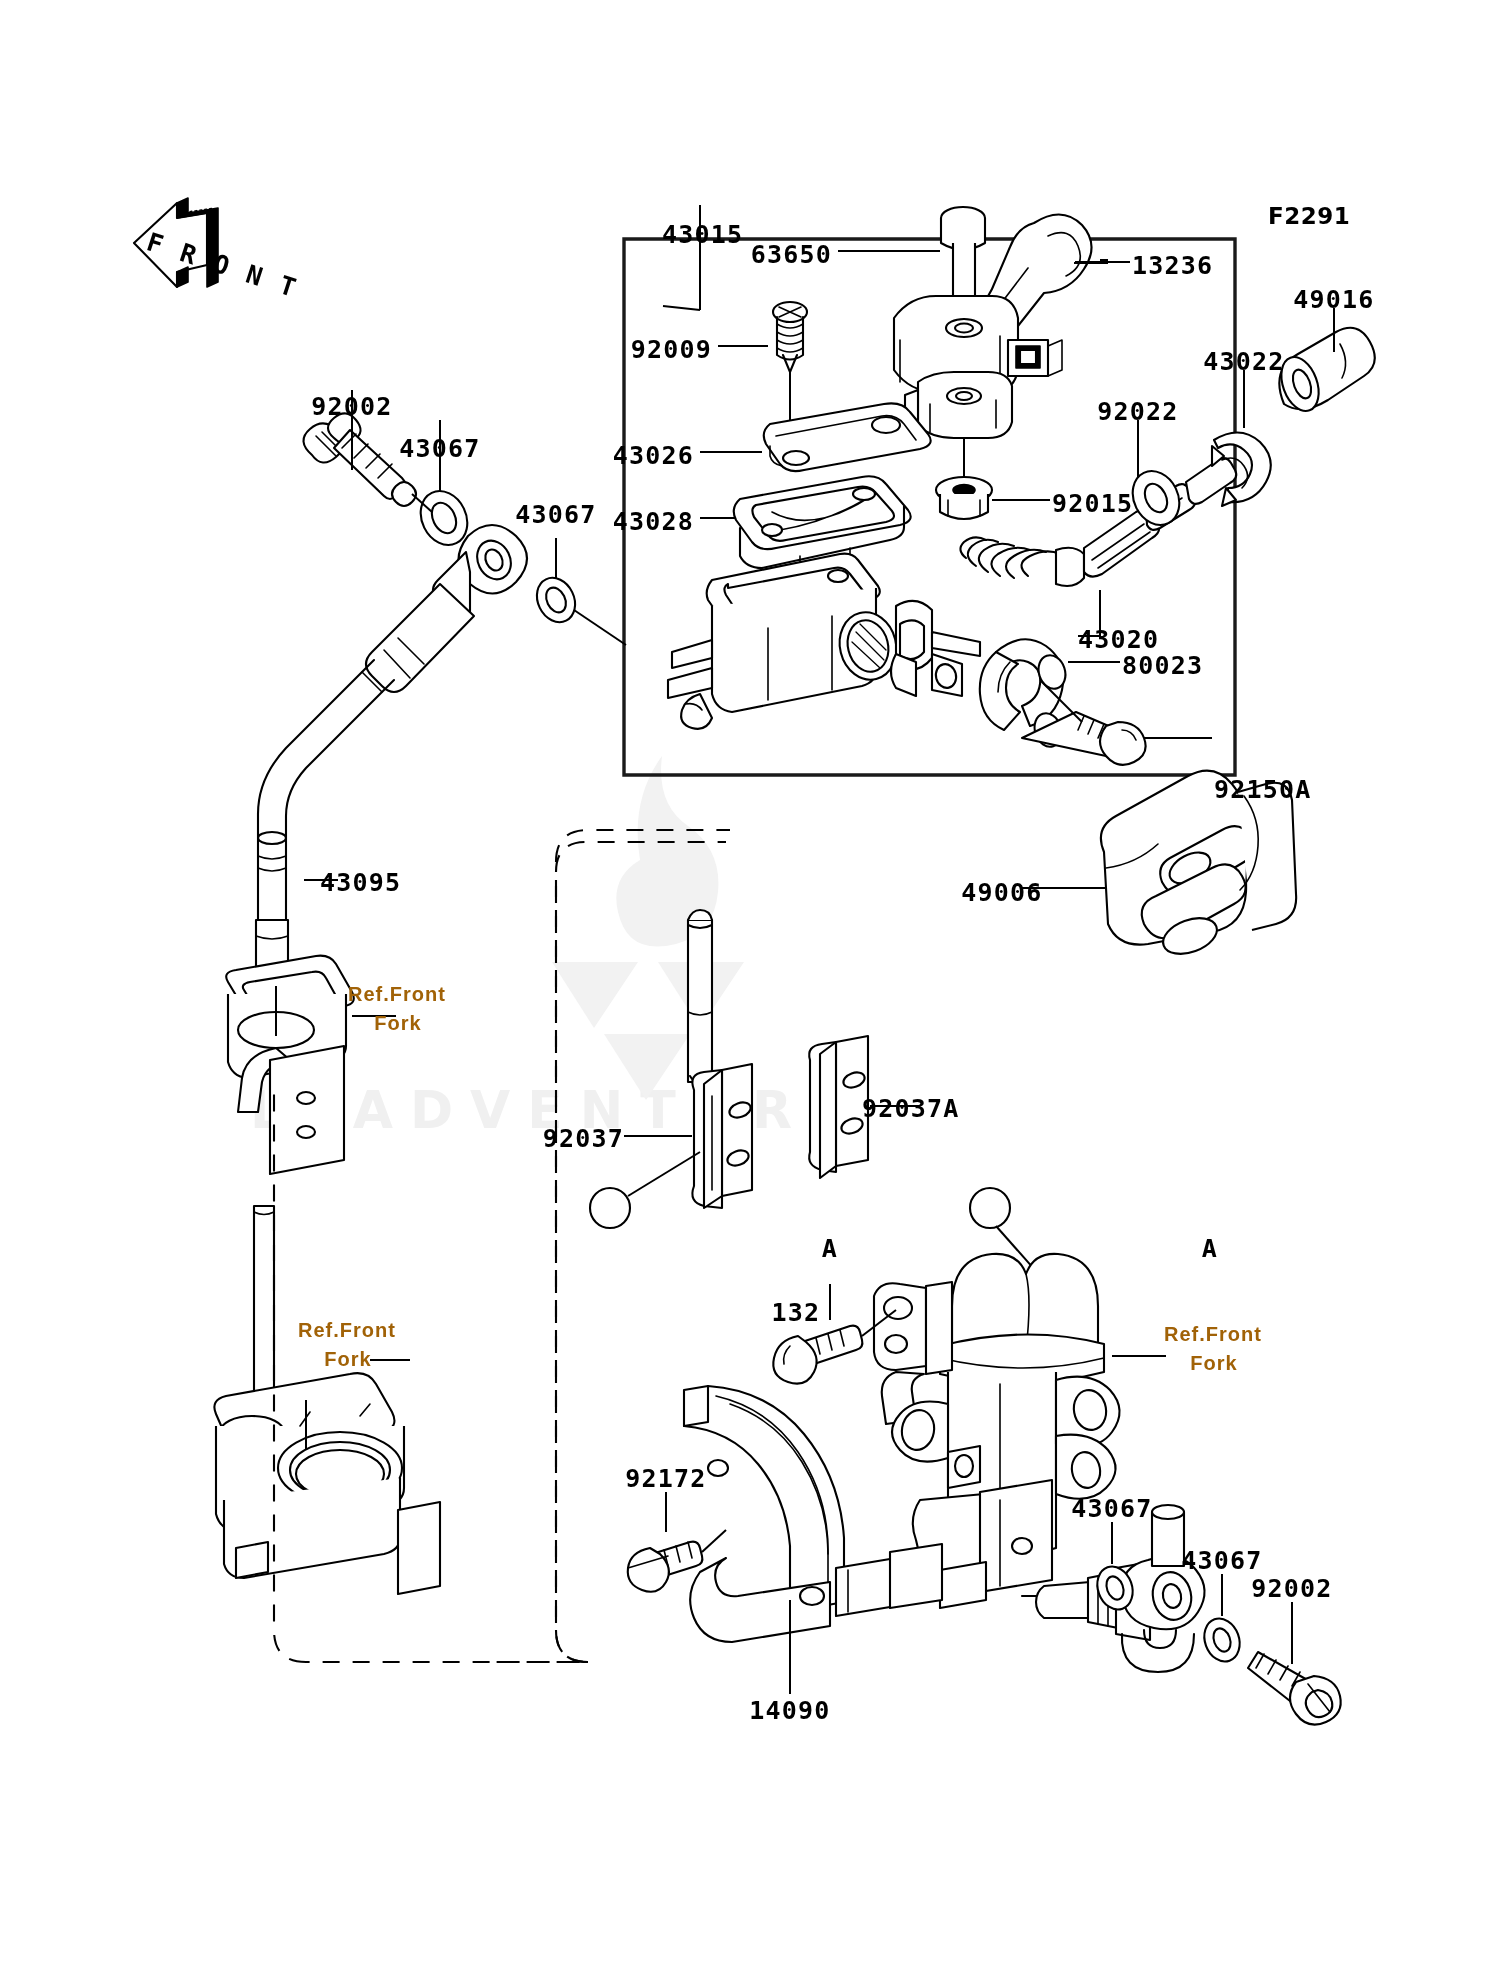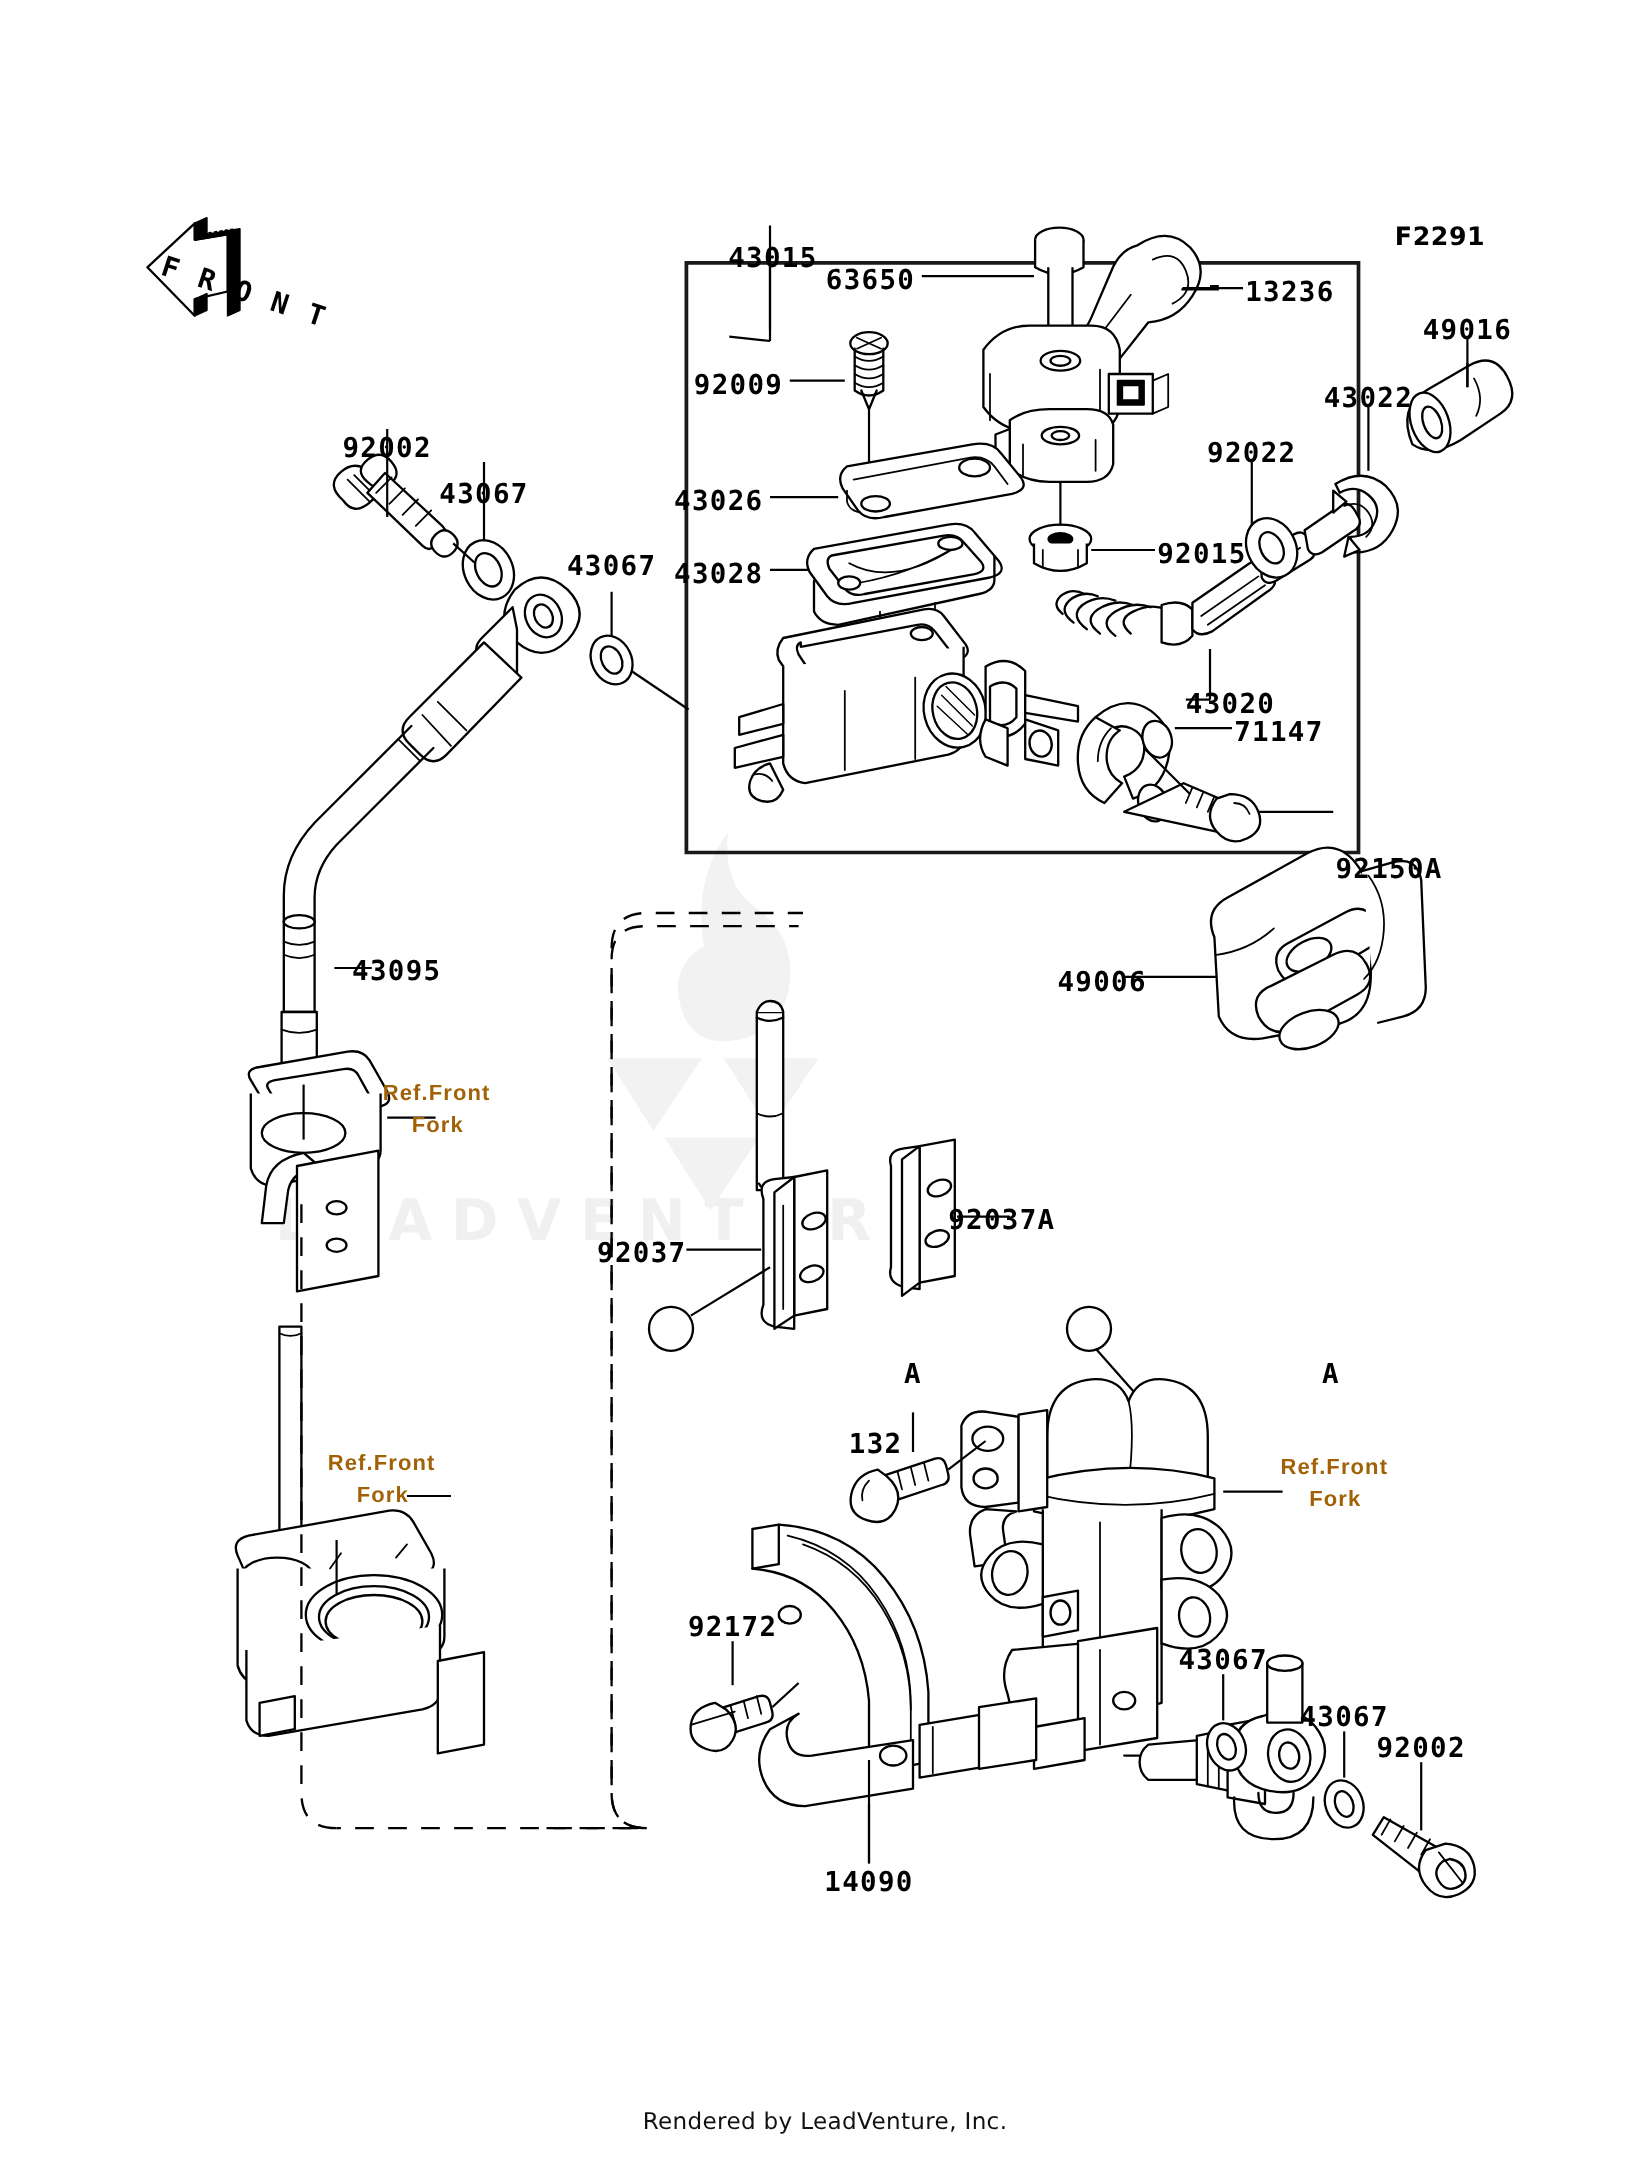--- a/index.html
+++ b/index.html
@@ -571,21 +571,21 @@
   <div class="lbl r" style="left:592px; top:333px; width:120px;">92009</div>
   <div class="lbl r" style="left:712px; top:238px; width:120px;">63650</div>
   <div class="lbl" style="left:1132px; top:249px; width:120px;">13236</div>
   <div class="lbl r" style="left:574px; top:439px; width:120px;">43026</div>
   <div class="lbl r" style="left:574px; top:505px; width:120px;">43028</div>
   <div class="lbl" style="left:1052px; top:487px; width:120px;">92015</div>
   <div class="lbl c" style="left:1078px; top:395px; width:120px;">92022</div>
   <div class="lbl c" style="left:1184px; top:345px; width:120px;text-align:center;">43022</div>
   <div class="lbl c" style="left:1274px; top:283px; width:120px;">49016</div>
   <div class="lbl" style="left:1078px; top:623px; width:120px;">43020</div>
-  <div class="lbl" style="left:1122px; top:649px; width:120px;">71147</div>
+  <div class="lbl" style="left:1122px; top:649px; width:120px;">80023</div>
   <div class="lbl" style="left:1214px; top:725px; width:140px;margin-top:48px;">92150A</div>
 
   <div class="lbl c" style="left:292px; top:390px; width:120px;">92002</div>
   <div class="lbl c" style="left:380px; top:432px; width:120px;">43067</div>
   <div class="lbl c" style="left:496px; top:498px; width:120px;">43067</div>
   <div class="lbl" style="left:320px; top:866px; width:130px;">43095</div>
 
   <div class="ref" style="left:348px; top:980px;">Ref.Front
     Fork</div>
   <div class="ref" style="left:298px; top:1316px;">Ref.Front
@@ -602,15 +602,14 @@
   <div class="lbl c" style="left:736px; top:1248px; width:120px;margin-top:48px;">132</div>
   <div class="lbl c" style="left:606px; top:1462px; width:120px;">92172</div>
   <div class="lbl c" style="left:730px; top:1694px; width:120px;">14090</div>
 
   <div class="lbl c" style="left:1052px; top:1492px; width:120px;">43067</div>
   <div class="lbl c" style="left:1162px; top:1544px; width:120px;">43067</div>
   <div class="lbl c" style="left:1232px; top:1572px; width:120px;">92002</div>
 
   <div class="lbl c" style="left:942px; top:876px; width:120px;">49006</div>
 
-  <div id="footer">Rendered by LeadVenture, Inc.</div>
 
 </div>
 
 </body></html>

